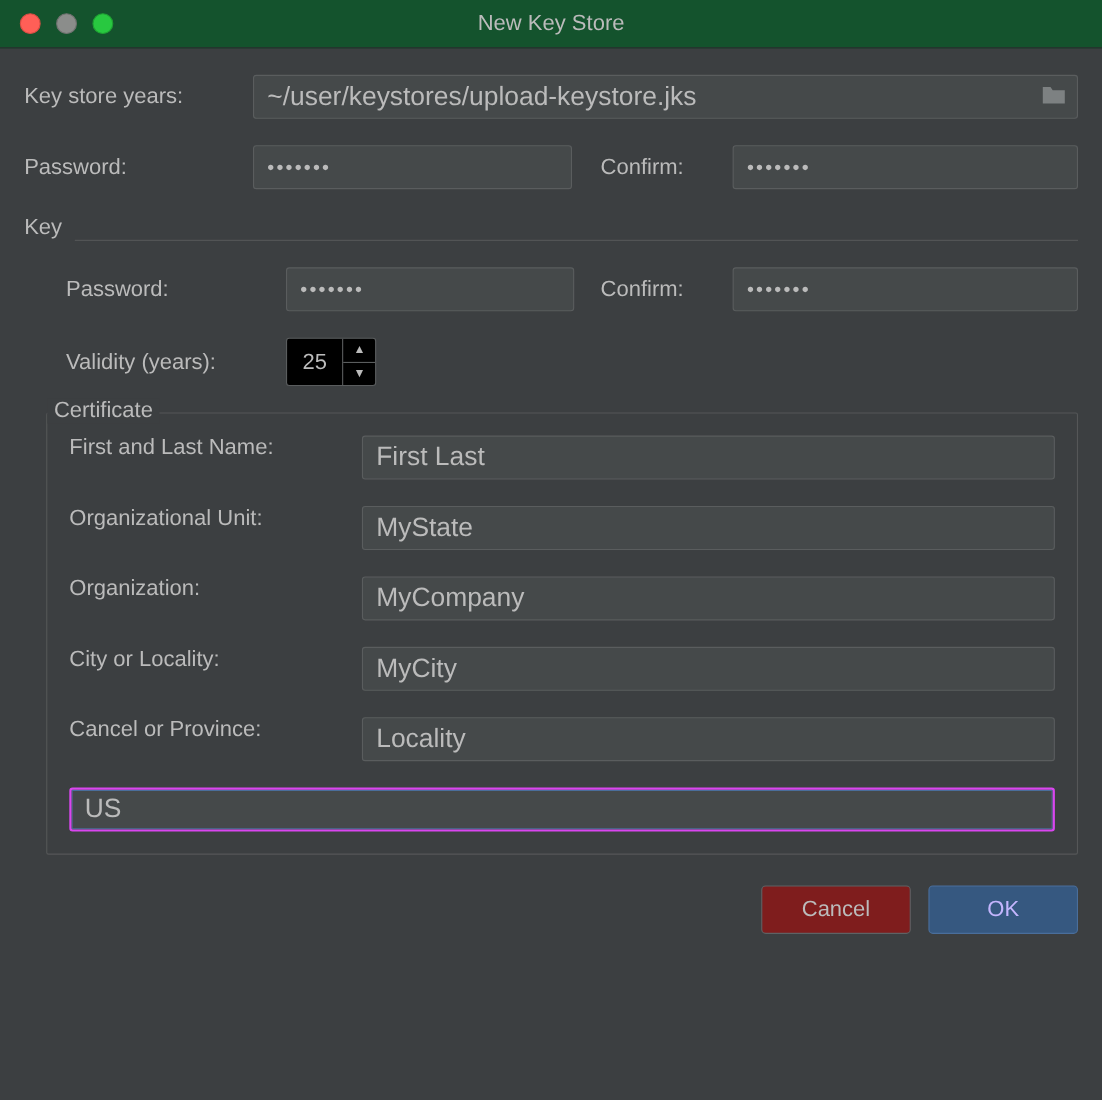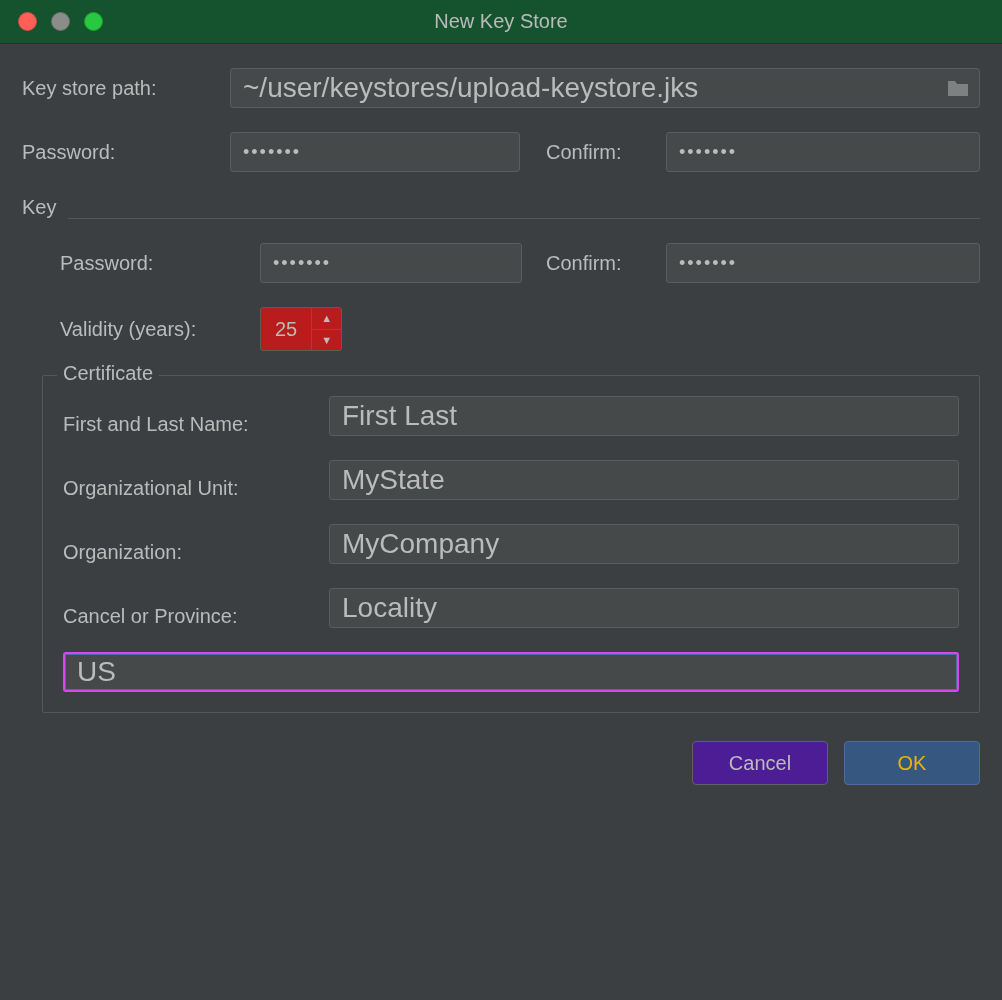--- a/index.html
+++ b/index.html
@@ -53,21 +53,21 @@
   color: #bbbbbb;
   font-size: 20px;
 }
 .input {
   background: #45494a;
   border: 1px solid #5a5d5e;
   border-radius: 3px;
   height: 40px;
   padding: 0 12px;
   color: #bbbbbb;
-  font-size: 28px;
+  font-size: 24px;
   display: flex;
   align-items: center;
   flex: 1;
 }
 .input.focused {
   border: 2px solid #d946ef;
   box-shadow: 0 0 0 1px #4a6e9b inset;
 }
 .path-input {
   position: relative;
@@ -90,21 +90,21 @@
   gap: 12px;
 }
 .section-header .line {
   flex: 1;
   height: 1px;
   background: #555758;
 }
 .key-indent { padding-left: 38px; }
 .spinner {
   display: flex;
-  background: #b91c1c;
+  background: #000000;
   border: 1px solid #5a5d5e;
   border-radius: 3px;
   height: 44px;
   align-items: stretch;
 }
 .spinner-value {
   padding: 0 14px;
   display: flex;
   align-items: center;
   color: #bbbbbb;
@@ -129,28 +129,28 @@
   border: 1px solid #555758;
   border-radius: 2px;
   padding: 20px 20px 14px 20px;
   margin-left: 20px;
   margin-right: 0;
   position: relative;
 }
 .legend {
   position: absolute;
   top: -14px;
-  left: 14px;
+  left: 0;
   background: #3c3f41;
   padding: 0 6px;
   color: #bbbbbb;
 }
 .cert-row {
   display: flex;
-  align-items: flex-end;
+  align-items: flex-start;
   margin-bottom: 24px;
 }
 .cert-row:last-child { margin-bottom: 6px; }
 .cert-label { width: 266px; }
 .footer {
   display: flex;
   justify-content: flex-end;
   gap: 16px;
   padding: 28px 22px 0 22px;
 }
@@ -158,46 +158,46 @@
   width: 136px;
   height: 44px;
   border-radius: 4px;
   font-size: 20px;
   display: flex;
   align-items: center;
   justify-content: center;
   cursor: pointer;
 }
 .btn-secondary {
-  background: #4c1d95;
+  background: #7f1d1d;
   border: 1px solid #5e6264;
   color: #bbbbbb;
 }
 .btn-primary {
   background: #365880;
   border: 1px solid #4a6e9b;
-  color: #eab308;
+  color: #c4b5fd;
 }
 </style>
 </head>
 <body>
 
 <div class="titlebar">
   <div class="traffic-lights">
     <div class="light red"></div>
     <div class="light yellow"></div>
     <div class="light green"></div>
   </div>
   <div class="titlebar-title">New Key Store</div>
 </div>
 
 <div class="content">
 
   <div class="row">
-    <div class="label" style="width:208px;">Key store path:</div>
+    <div class="label" style="width:208px;">Key store years:</div>
     <div class="input path-input">
       <span>~/user/keystores/upload-keystore.jks</span>
       <span class="folder-icon">
         <svg width="22" height="18" viewBox="0 0 22 18">
             <path d="M1 2 L8 2 L10 5 L21 5 L21 17 L1 17 Z" fill="#7d8182"></path>
           </svg>
       </span>
     </div>
   </div>
 
@@ -261,20 +261,26 @@
         </div>
     </div>
 
     <div class="cert-row">
       <div class="label cert-label">Organization:</div>
       <div class="input">
           <span>MyCompany</span>
         </div>
     </div>
 
+    <div class="cert-row">
+      <div class="label cert-label">City or Locality:</div>
+      <div class="input">
+          <span>MyCity</span>
+        </div>
+    </div>
 
     <div class="cert-row">
       <div class="label cert-label">Cancel or Province:</div>
       <div class="input">
           <span>Locality</span>
         </div>
     </div>
 
     <div class="cert-row">
       <div class="input focused">

